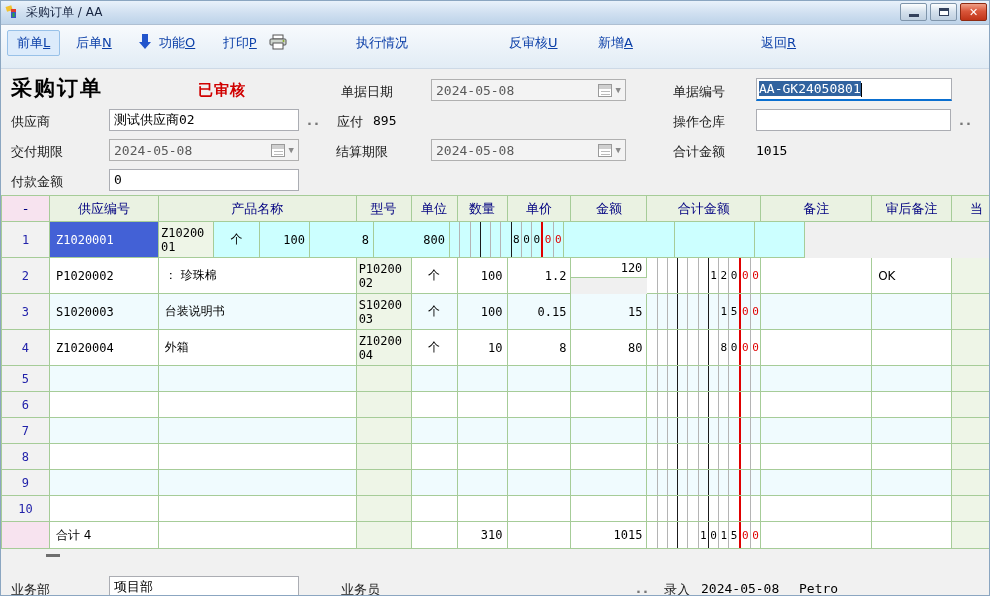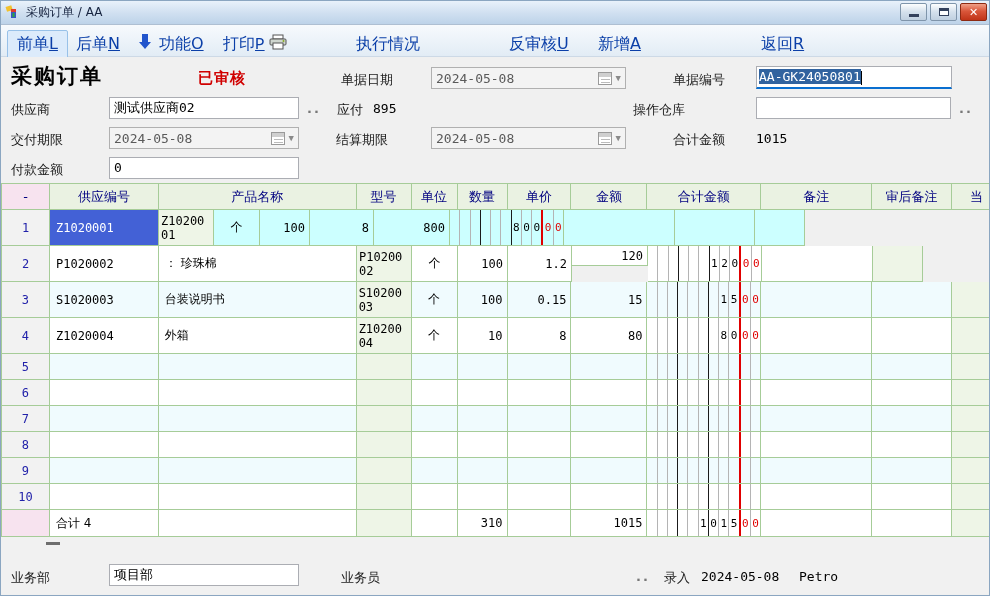--- a/index.html
+++ b/index.html
@@ -22,21 +22,21 @@
   .titlebar{position:relative;height:24px;background:linear-gradient(#e9f2fb,#cfdff0 55%,#bdd3e9);display:flex;align-items:center;border-bottom:1px solid #aebfd2;}
   .app-icon{width:16px;height:16px;margin:0 5px 0 4px;display:inline-block;}
   .title-text{font-size:12px;color:#16233f;}
   .winbtns{position:absolute;right:2px;top:2px;display:flex;gap:3px;}
   .wbtn{width:27px;height:18px;border:1px solid #7f95ab;border-radius:2px;background:linear-gradient(#fdfefe,#d4e0ec 50%,#c0d0e0);display:flex;align-items:center;justify-content:center;cursor:default;}
   .wbtn.min i{display:block;width:10px;height:3px;background:#33415c;margin-top:7px;}
   .wbtn.max i{display:block;width:10px;height:8px;border:1px solid #33415c;border-top:3px solid #33415c;background:#fff;}
   .wbtn.close{background:linear-gradient(#f0a088,#d9563a 45%,#c03418);border-color:#8d2a12;color:#fff;font-size:11px;font-weight:bold;}
 
   
-  .toolbar{position:relative;height:32px;background:linear-gradient(#f7fafd,#e2ecf5);border-bottom:1px solid #cdd9e6;font-size:16px;color:var(--tbtext);}
+  .toolbar{position:relative;height:44px;background:linear-gradient(#f7fafd,#e2ecf5);border-bottom:1px solid #cdd9e6;font-size:13px;color:var(--tbtext);}
   .tb-item{position:absolute;top:9px;white-space:nowrap;cursor:default;}
   .tb-item u{text-decoration:underline;}
   .tb-item.boxed{top:5px;padding:3px 9px;background:#dcebfb;border:1px solid #98c1e8;border-radius:2px;}
   .tb-icon{position:absolute;top:9px;}
 
   
   .formhead{position:relative;height:126px;background:#f0f0f0;font-size:13px;color:#111;}
   .doc-title{position:absolute;left:10px;top:5px;font-size:21px;font-weight:bold;letter-spacing:2px;color:#000;}
   .status{position:absolute;left:197px;top:12px;font-size:15px;font-weight:bold;color:#d00000;letter-spacing:1px;}
   .flabel{position:absolute;white-space:nowrap;color:#1a1a1a;}
@@ -145,21 +145,21 @@
 
     <div class="flabel" style="left:672px;top:14px">单据编号</div>
     <div class="docno-box"><span class="selected">AA-GK24050801</span><span class="caret"></span></div>
 
     <div class="flabel" style="left:10px;top:44px">供应商</div>
     <div class="tinput" style="left:108px;top:40px;width:190px"><span>测试供应商02</span></div>
     <div class="dots" style="left:306px;top:44px">..</div>
     <div class="flabel" style="left:336px;top:44px">应付</div>
     <div class="fvalue" style="left:372px;top:44px">895</div>
 
-    <div class="flabel" style="left:632px;top:44px">操作仓库</div>
+    <div class="flabel" style="left:672px;top:44px">操作仓库</div>
     <div class="tinput" style="left:755px;top:40px;width:195px"><span></span></div>
     <div class="dots" style="left:958px;top:44px">..</div>
 
     <div class="flabel" style="left:10px;top:74px">交付期限</div>
     <div class="dateinput" style="left:108px;top:70px;width:190px">
       <span class="dval">2024-05-08</span>
       <span class="calicon"></span>
       <span class="drop">▼</span>
     </div>
     <div class="flabel" style="left:335px;top:74px">结算期限</div>
@@ -232,20 +232,21 @@
             <span class="lslot"></span>
             <span class="lslot"></span>
             <span class="lslot k"></span>
             <span class="lslot">1</span>
             <span class="lslot">2</span>
             <span class="lslot r">0</span>
             <span class="lslot dec">0</span>
             <span class="lslot dec lastslot">0</span>
           </div>
           <div class="gcell left" style="width: 111px; height: 36px;"></div>
+          <div class="gcell left" style="width: 80px; height: 36px;">OK</div>
           <div class="gcell lastc" style="width: 50px; height: 36px;"></div>
         </div>
         <div class="grow pale">
           <div class="gcell numc" style="width: 48px; height: 36px;">3</div>
           <div class="gcell left mono" style="width: 109px; height: 36px;">S1020003</div>
           <div class="gcell left" style="width: 198px; height: 36px;">台装说明书</div>
           <div class="gcell modelc" style="width: 55px; height: 36px;">S1020003</div>
           <div class="gcell center" style="width: 46px; height: 36px;">个</div>
           <div class="gcell right" style="width: 50px; height: 36px;">100</div>
           <div class="gcell right" style="width: 64px; height: 36px;">0.15</div>

